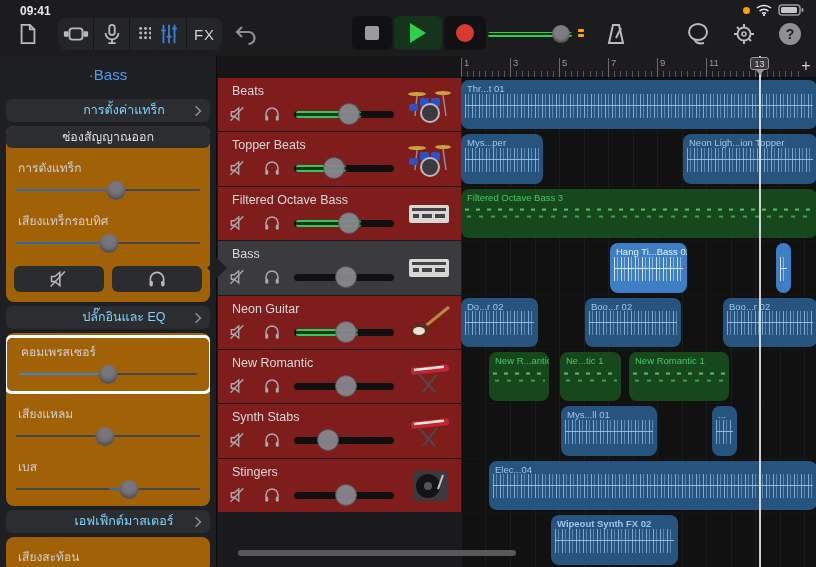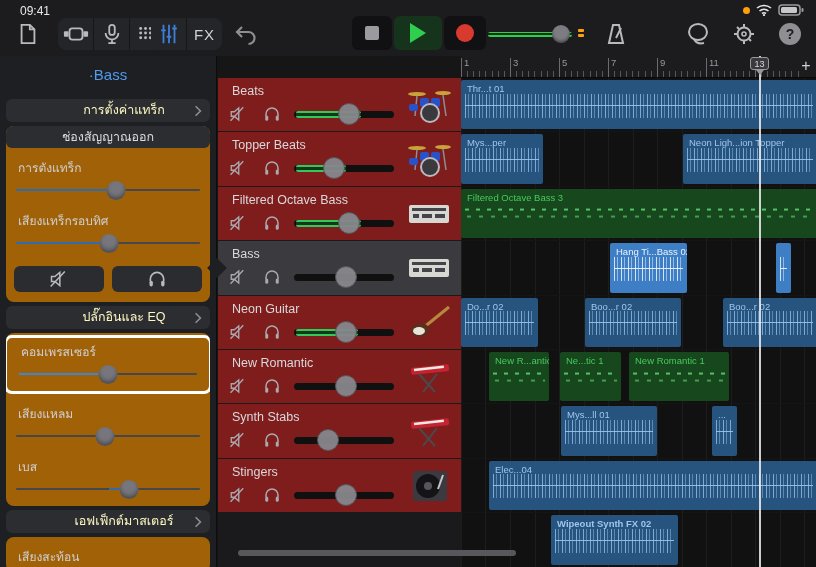--- a/index.html
+++ b/index.html
@@ -1,21 +1,21 @@
 <!DOCTYPE html>
 <html><head>
 <meta charset="utf-8">
 <style>
   * { margin:0; padding:0; box-sizing:border-box; font-family:"Liberation Sans", sans-serif; }
   html,body { background:#000; }
   .app { position:relative; width:816px; height:567px; background:#161617; overflow:hidden; color:#ddd; }
 
   
   .topbar { position:absolute; left:0; top:0; width:816px; height:56px; background:#1c1c1e; }
-  .clock { position:absolute; left:20px; top:4px; font-size:12px; font-weight:normal; color:#e8e8ea; }
+  .clock { position:absolute; left:20px; top:4px; font-size:12px; font-weight:bold; color:#e8e8ea; }
   .status-icons { position:absolute; right:12px; top:4px; display:flex; gap:6px; align-items:center; }
   .mic-dot { width:7px; height:7px; border-radius:50%; background:#ff9f0a; }
   .icon { display:inline-flex; align-items:center; justify-content:center; }
   .tb-btn { width:32px; height:32px; border:none; background:transparent; display:flex; align-items:center; justify-content:center; cursor:pointer; }
   .tb-group { position:absolute; top:18px; display:flex; background:#242528; border-radius:8px; overflow:hidden; }
   .tb-group .tb-btn { width:35px; height:32px; }
   .doc-btn { position:absolute; left:12px; top:18px; }
   .grp1 { left:58px; } .grp2 { left:151px; }
   .sep { width:1px; background:#161617; }
   .fx-label { font-size:15px; color:#cfcfd4; letter-spacing:1px; }
@@ -33,21 +33,21 @@
   .mv-dots { position:absolute; left:90px; top:5px; display:flex; flex-direction:column; gap:2px; }
   .mv-dots i { width:6px; height:3px; border-radius:1px; background:#ff9f0a; }
   .metronome-btn { position:absolute; left:600px; top:18px; }
   .right-icons { position:absolute; right:10px; top:18px; display:flex; gap:14px; }
   .help-circle { width:22px; height:22px; border-radius:50%; background:#8e8e93; color:#1c1c1e; font-size:14px; font-weight:bold; display:flex; align-items:center; justify-content:center; }
 
   
   .sidebar { position:absolute; left:0; top:56px; width:217px; height:511px; background:#1e1f22; border-right:1px solid #0c0c0d; padding:0 6px; }
   .sb-title { text-align:center; color:#4f9bf0; font-size:15px; padding:10px 0 12px; }
   .sb-btn { position:relative; display:block; width:100%; height:23px; margin:4px 0; background:#2c2d31; border:none; border-radius:6px;
-            color:#fef9c3; font-size:12.5px; text-align:center; line-height:23px; cursor:pointer;padding-left:32px; }
+            color:#7dd3fc; font-size:12.5px; text-align:center; line-height:23px; cursor:pointer;padding-left:32px; }
   .sb-btn .chev { position:absolute; right:8px; top:4px; }
   .sb-group { background:#a16207; border-radius:8px; margin:0 0; padding-bottom:6px; overflow:hidden; }
   .sb-header { height:22px; background:#2c2d31; border-radius:6px; margin:0; color:#dcdce0; font-size:12.5px; text-align:center; line-height:22px; }
   .sb-label { font-size:12px; color:#cfcfd3; margin:10px 12px 0; }
   .sb-slider { position:relative; height:22px; margin:2px 10px 0; cursor:pointer; }
   .sb-track { position:absolute; left:0; right:0; top:10px; height:2px; background:#46464b; border-radius:1px; }
   .sb-fill  { position:absolute; top:10px; height:2px; background:#2f6bb0; }
   .sb-fill.bright { background:#3c86d8; }
   .sb-knob  { position:absolute; top:2px; width:19px; height:19px; border-radius:50%; background:#76767c; box-shadow:inset 0 -3px 4px rgba(0,0,0,.35); transform:translateX(-50%); }
   .sb-mutes { display:flex; gap:8px; margin:12px 8px 4px; }
@@ -77,21 +77,21 @@
   .ruler { position:relative; height:22px; background:#1c1c1e; border-bottom:1px solid #0a0a0a; }
   .ruler .minors { position:absolute; left:0; right:14px; bottom:0; height:6px;
     background:repeating-linear-gradient(90deg, #56565b 0 1px, transparent 1px 6.12px); }
   .bar-num { position:absolute; top:1px; font-size:9.5px; color:#98989d; }
   .bar-tick { position:absolute; top:2px; bottom:0; width:1px; background:#6a6a6f; }
   .add-track { position:absolute; right:2px; top:0; width:16px; height:20px; background:none; border:none; color:#cfcfd4; font-size:16px; cursor:pointer; }
   .tl-rows { position:absolute; left:0; top:22px; right:0; bottom:0; }
   .tl-row { position:relative; height:53.4px; margin-bottom:1px; background:#111112; }
   .tl-row .grid { position:absolute; inset:0;
     background:repeating-linear-gradient(90deg, rgba(255,255,255,.05) 0 1px, transparent 1px 24.5px); }
-  .region { position:absolute; top:2px; bottom:2px; border-radius:2px; overflow:hidden; cursor:pointer; }
+  .region { position:absolute; top:2px; bottom:2px; border-radius:8px; overflow:hidden; cursor:pointer; }
   .region.audio { background:#27547e; }
   .region.audio.selected { background:#3e7ec4; }
   .region.midi { background:#16471d; }
   .r-label { position:absolute; left:6px; top:3px; font-size:9.5px; white-space:nowrap; color:#9ec6ee; }
   .region.selected .r-label { color:#e8f3ff; }
   .region.midi .r-label { color:#49c95e; }
   .r-wave { position:absolute; left:4px; right:4px; top:50%; height:24px; transform:translateY(-46%); }
   .region.audio .r-wave { background:
       repeating-linear-gradient(90deg, rgba(150,200,245,.75) 0 1px, transparent 1px 3px, rgba(150,200,245,.45) 3px 4px, transparent 4px 7px),
       linear-gradient(transparent 0 11px, rgba(170,210,250,.8) 11px 12px, transparent 12px); }

